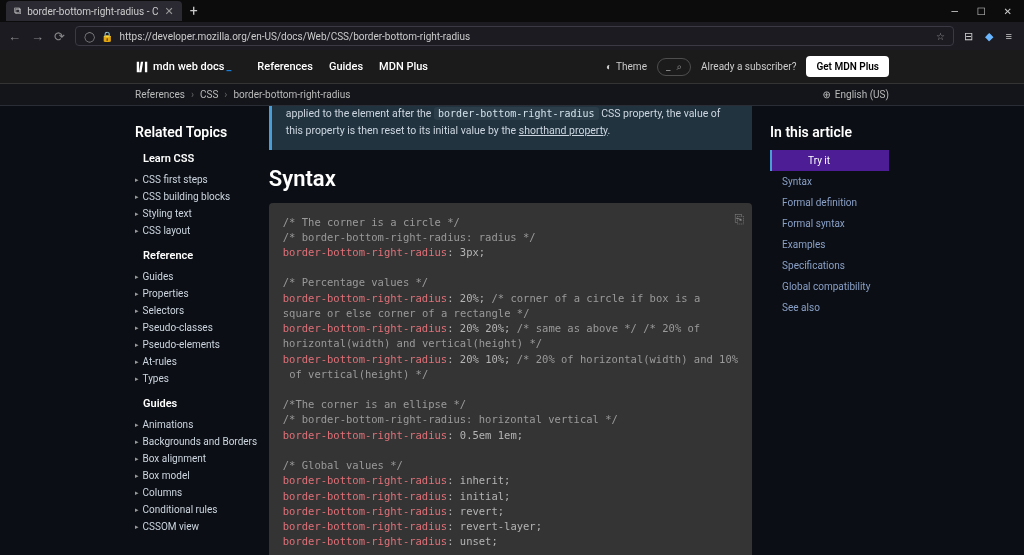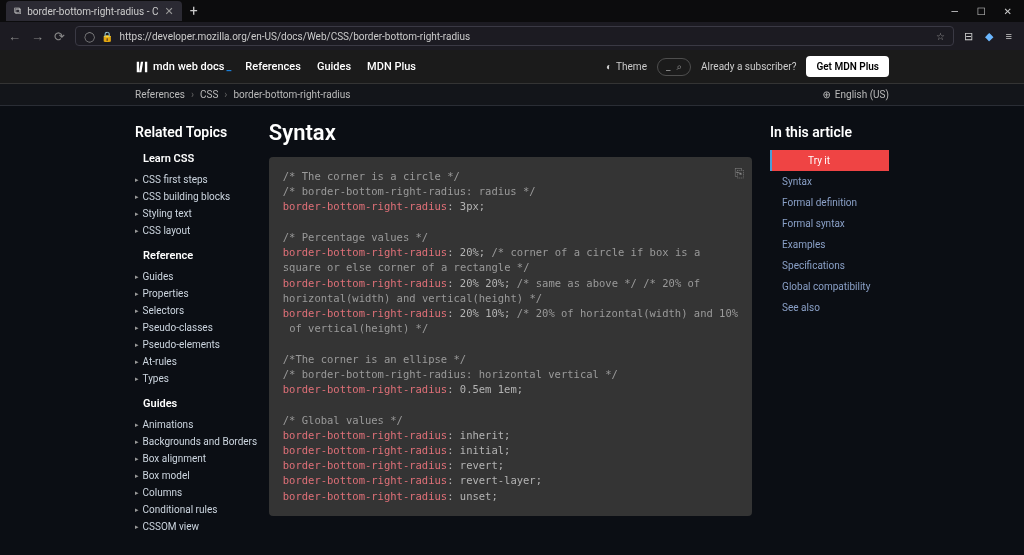--- a/index.html
+++ b/index.html
@@ -65,21 +65,21 @@
     .url-right { display: flex; gap: 12px; color: #ccc; font-size: 11px; padding-right:4px;}
     
     
     .mdn-header {
       background: #1b1b1b;
       border-bottom: 1px solid #343434;
       height: 34px;
       display: flex;
       align-items: center;
       padding: 0 135px;
-      gap: 14px;
+      gap: 26px;
     }
     .mdn-logo {
       display: flex;
       align-items: center;
       gap: 4px;
       color: #fff;
       font-size: 11px;
       font-weight: 500;
     }
     .mdn-logo svg { width: 14px; height: 14px; }
@@ -216,21 +216,21 @@
       color: #fff;
       margin-bottom: 10px;
     }
     .toc-item {
       font-size: 10px;
       padding: 5px 10px;
       color: #8aa0c7;
       border-left: 2px solid transparent;
     }
     .toc-item.active {
-      background: #ef4444;
+      background: #4c1d95;
       color: #fff;
       border-left-color: #4a9ed8;
       padding-left: 36px;
     }
     
   </style>
 </head>
 <body>
 
 <div class="browser-chrome">
@@ -381,20 +381,23 @@
           <span>Conditional rules</span>
         </div>
         <div class="side-item">
           <span class="tri">▸</span>
           <span>CSSOM view</span>
         </div>
       </div>
   </aside>
 
   <main class="main-col">
+    <div class="note-block">
+      <span>applied to the element after the </span><code>border-bottom-right-radius</code><span> CSS property, the value of this property is then reset to its initial value by the </span><a>shorthand property</a><span>.</span>
+    </div>
 
     <h2>Syntax</h2>
 
     <div class="code-block">
       <span class="copy-btn">⎘</span>
       <pre id="code-pre"><div><span class="comment">/* The corner is a circle */</span></div><div><span class="comment">/* border-bottom-right-radius: radius */</span></div><div><span class="prop">border-bottom-right-radius</span><span class="punct">:</span><span class="punct"> </span><span class="val">3px</span><span class="punct">;</span></div><div>&nbsp;</div><div><span class="comment">/* Percentage values */</span></div><div><span class="prop">border-bottom-right-radius</span><span class="punct">:</span><span class="punct"> </span><span class="val">20%</span><span class="punct">;</span><span class="punct"> </span><span class="comment">/*</span><span class="comment"> </span><span class="comment">corner</span><span class="comment"> </span><span class="comment">of</span><span class="comment"> </span><span class="comment">a</span><span class="comment"> </span><span class="comment">circle</span><span class="comment"> </span><span class="comment">if</span><span class="comment"> </span><span class="comment">box</span><span class="comment"> </span><span class="comment">is</span><span class="comment"> </span><span class="comment">a</span><span class="comment"> </span></div><div><span class="comment">square</span><span class="comment"> </span><span class="comment">or</span><span class="comment"> </span><span class="comment">else</span><span class="comment"> </span><span class="comment">corner</span><span class="comment"> </span><span class="comment">of</span><span class="comment"> </span><span class="comment">a</span><span class="comment"> </span><span class="comment">rectangle</span><span class="comment"> </span><span class="comment">*/</span></div><div><span class="prop">border-bottom-right-radius</span><span class="punct">:</span><span class="punct"> </span><span class="val">20%</span><span class="val"> </span><span class="val">20%</span><span class="punct">;</span><span class="punct"> </span><span class="comment">/*</span><span class="comment"> </span><span class="comment">same</span><span class="comment"> </span><span class="comment">as</span><span class="comment"> </span><span class="comment">above</span><span class="comment"> </span><span class="comment">*/</span><span class="comment"> </span><span class="comment">/*</span><span class="comment"> </span><span class="comment">20%</span><span class="comment"> </span><span class="comment">of</span><span class="comment"> </span></div><div><span class="comment">horizontal(width)</span><span class="comment"> </span><span class="comment">and</span><span class="comment"> </span><span class="comment">vertical(height)</span><span class="comment"> </span><span class="comment">*/</span></div><div><span class="prop">border-bottom-right-radius</span><span class="punct">:</span><span class="punct"> </span><span class="val">20%</span><span class="val"> </span><span class="val">10%</span><span class="punct">;</span><span class="punct"> </span><span class="comment">/*</span><span class="comment"> </span><span class="comment">20%</span><span class="comment"> </span><span class="comment">of</span><span class="comment"> </span><span class="comment">horizontal(width)</span><span class="comment"> </span><span class="comment">and</span><span class="comment"> </span><span class="comment">10%</span></div><div><span class="comment"> </span><span class="comment">of</span><span class="comment"> </span><span class="comment">vertical(height)</span><span class="comment"> </span><span class="comment">*/</span></div><div>&nbsp;</div><div><span class="comment">/*The corner is an ellipse */</span></div><div><span class="comment">/* border-bottom-right-radius: horizontal vertical */</span></div><div><span class="prop">border-bottom-right-radius</span><span class="punct">:</span><span class="punct"> </span><span class="val">0.5em</span><span class="val"> </span><span class="val">1em</span><span class="punct">;</span></div><div>&nbsp;</div><div><span class="comment">/* Global values */</span></div><div><span class="prop">border-bottom-right-radius</span><span class="punct">:</span><span class="punct"> </span><span class="val">inherit</span><span class="punct">;</span></div><div><span class="prop">border-bottom-right-radius</span><span class="punct">:</span><span class="punct"> </span><span class="val">initial</span><span class="punct">;</span></div><div><span class="prop">border-bottom-right-radius</span><span class="punct">:</span><span class="punct"> </span><span class="val">revert</span><span class="punct">;</span></div><div><span class="prop">border-bottom-right-radius</span><span class="punct">:</span><span class="punct"> </span><span class="val">revert-layer</span><span class="punct">;</span></div><div><span class="prop">border-bottom-right-radius</span><span class="punct">:</span><span class="punct"> </span><span class="val">unset</span><span class="punct">;</span></div></pre>
     </div>
   </main>
 
   <aside class="sidebar-right">

